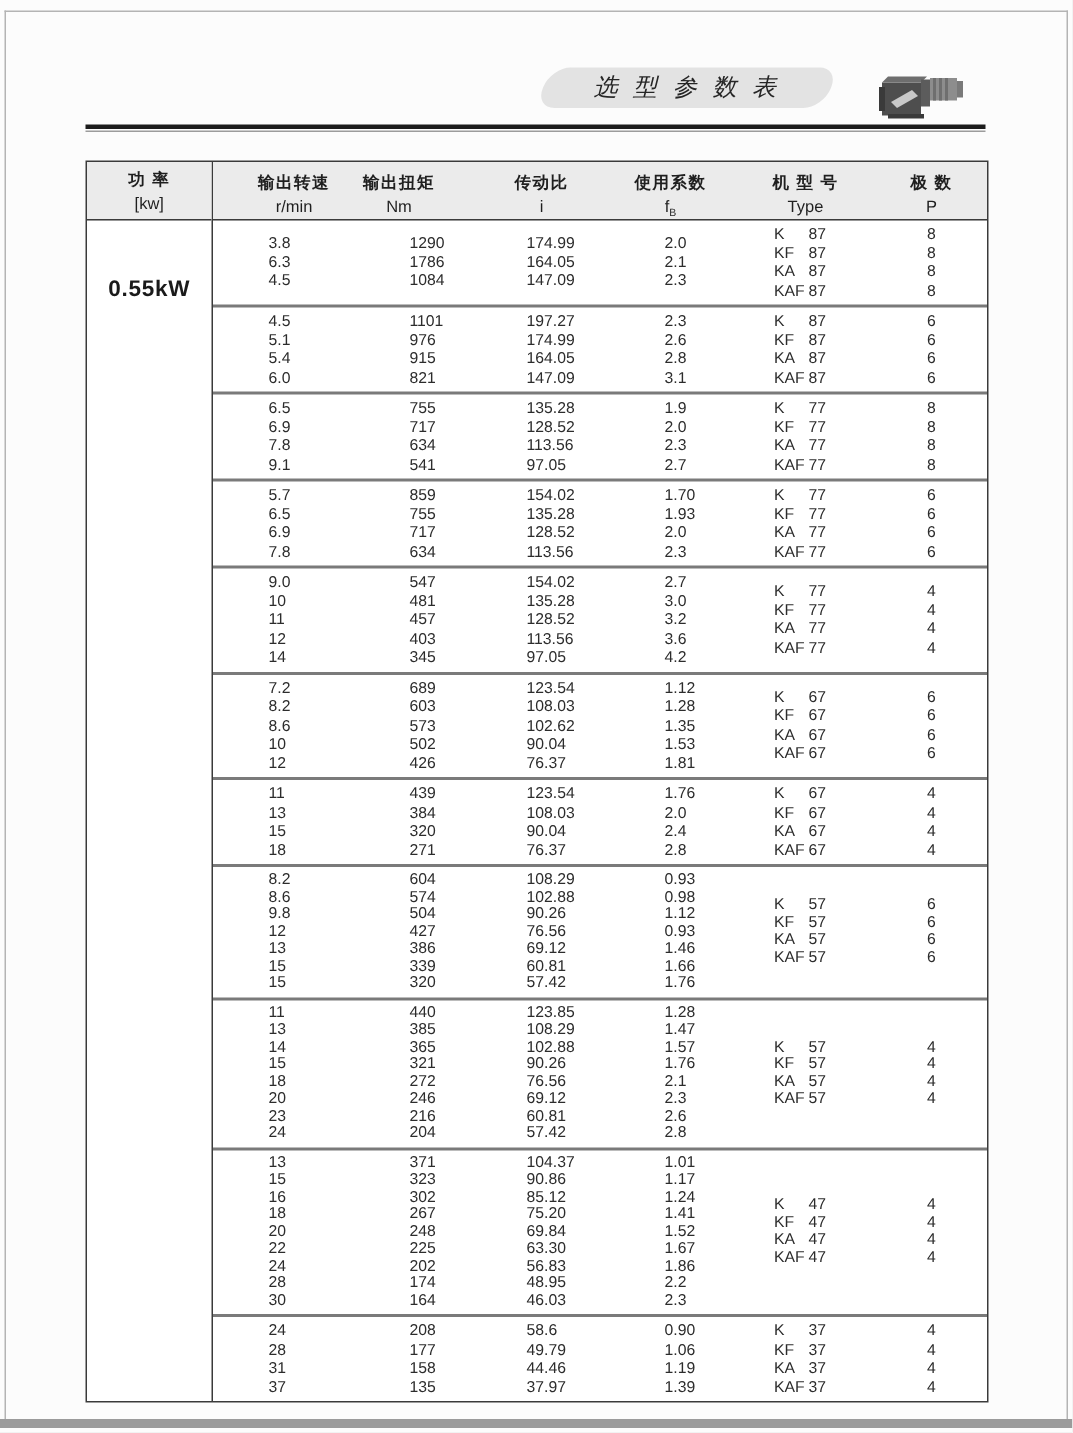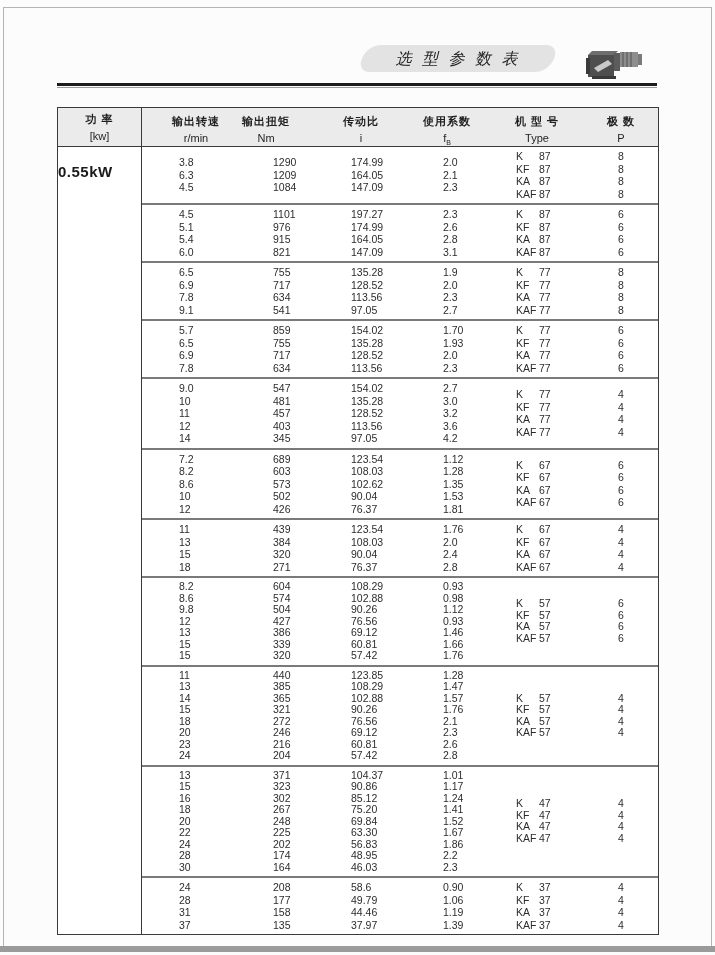--- a/index.html
+++ b/index.html
@@ -39,29 +39,29 @@
   .rule .thick{height:3px;background:#1c1c1c;}
   .rule .thin{height:1px;background:#9c9c9c;margin-top:1px;}
 
   
   .sel-table{
     position:absolute;left:57px;top:107px;width:600px;
     border:1.5px solid #3a3a3a;
     display:flex;align-items:stretch;
     background:#ffffff;
   }
-  .power-col{width:83px;border-right:1.5px solid #3a3a3a;display:flex;flex-direction:column;}
+  .power-col{width:83px;border-right:1.5px solid #3a3a3a;display:flex;flex-direction:column;gap:21px;}
   .power-head{
     height:38px;background:#ebebeb;border-bottom:1.5px solid #3a3a3a;
     display:flex;flex-direction:column;justify-content:center;align-items:center;
   }
   .hzh{font-size:11px;font-weight:bold;color:#1f1f1f;letter-spacing:1px;white-space:nowrap;}
   .hsub{font-size:11px;color:#1f1f1f;margin-top:3px;white-space:nowrap;}
   .hsub sub{font-size:7px;}
-  .power-body{flex:1;padding-top:16px;}
+  .power-body{flex:1;text-align:center;padding-top:16px;}
   .power-value{font-size:15px;font-weight:bold;color:#1a1a1a;letter-spacing:0.5px;}
 
   .data-col{flex:1;display:flex;flex-direction:column;}
   .data-head{
     height:38px;background:#ebebeb;border-bottom:1.5px solid #3a3a3a;
     position:relative;
   }
   .hstack{position:absolute;top:6px;transform:translateX(-50%);text-align:center;}
   .hx-speed{left:54px;}  .hx-torque{left:124px;} .hx-ratio{left:219px;}
   .hx-factor{left:305px;} .hx-type{left:395px;}  .hx-poles{left:479px;}
@@ -150,21 +150,21 @@
       </div>
       <div class="groups">
           <div class="group lh-norm">
             <div class="col c0">
               <div>3.8</div>
               <div>6.3</div>
               <div>4.5</div>
             </div>
             <div class="col c1">
               <div>1290</div>
-              <div>1209</div>
+              <div>1786</div>
               <div>1084</div>
             </div>
             <div class="col c2">
               <div>174.99</div>
               <div>164.05</div>
               <div>147.09</div>
             </div>
             <div class="col c3">
               <div>2.0</div>
               <div>2.1</div>

